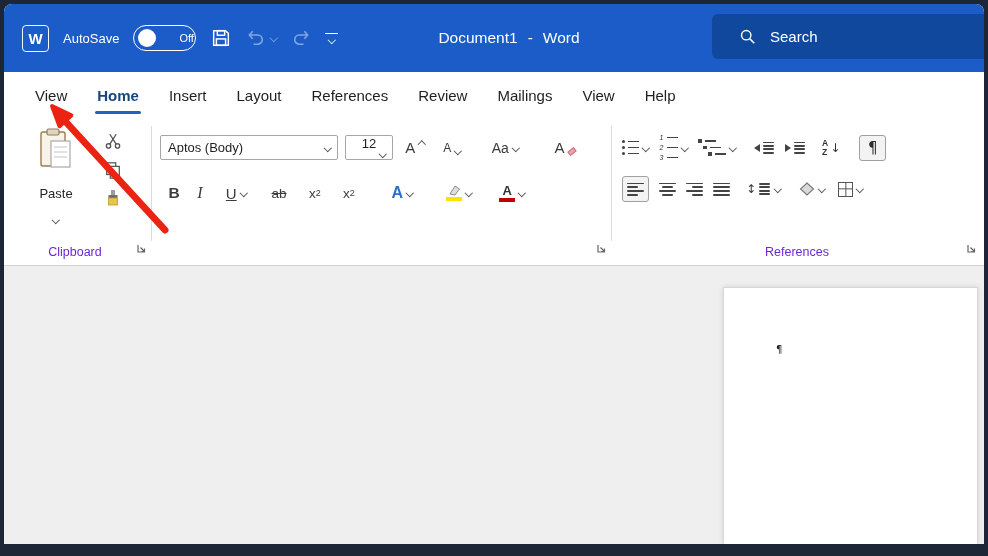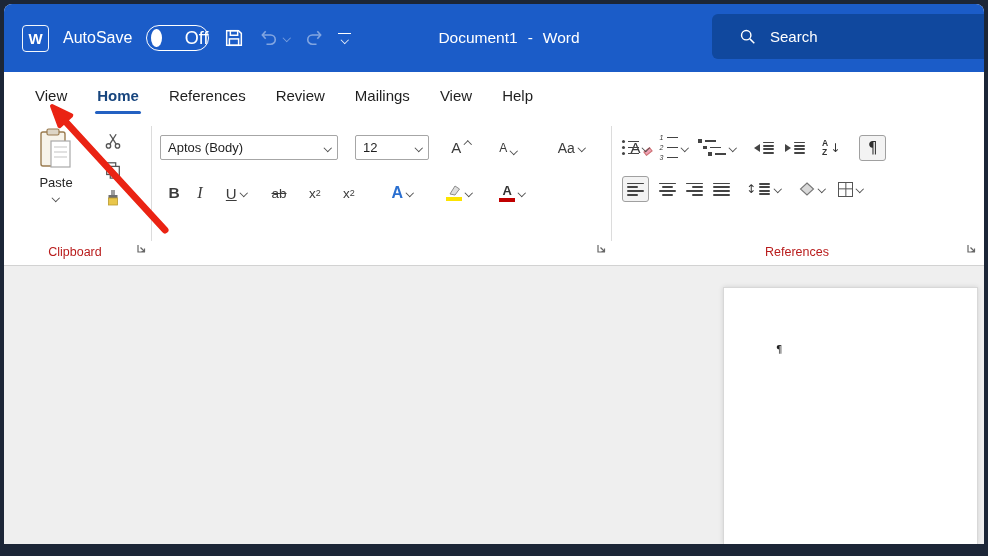--- a/index.html
+++ b/index.html
@@ -10,25 +10,25 @@
             background:#fff; border-radius:8px 8px 0 0; overflow:hidden; }
 
   
   .titlebar { position:absolute; left:0; top:0; width:100%; height:68px;
               background:#1b5cc8; }
   .t-left { position:absolute; left:18px; top:0; height:100%;
             display:flex; align-items:center; gap:14px; }
   .wicon { width:27px; height:27px; border:1.6px solid rgba(255,255,255,.95);
            border-radius:4px; display:flex; align-items:center; justify-content:center;
            color:#fff; font-weight:bold; font-size:15px; }
-  .autosave-label { color:#fff; font-size:16px; }
+  .autosave-label { color:#fff; font-size:13px; }
   .toggle { width:63px; height:26px; border:1.5px solid #fff; border-radius:14px;
             display:flex; align-items:center; }
   .knob { width:18px; height:18px; border-radius:50%; background:#fff; margin-left:4px; }
-  .toggle-state { color:#fff; font-size:18px; margin-left:23px; }
+  .toggle-state { color:#fff; font-size:11px; margin-left:23px; }
   .tb-icon { display:flex; align-items:center; justify-content:center; }
   .disabled { opacity:.45; }
   .undo-wrap { display:flex; align-items:center; gap:5px; }
   .chv { width:5.5px; height:5.5px; border-right:1.4px solid #4a4a4a;
          border-bottom:1.4px solid #4a4a4a; transform:rotate(45deg); flex:none; }
   .chv.white { border-color:rgba(255,255,255,.9); }
   .customize { display:flex; flex-direction:column; align-items:center; gap:3px; }
   .customize .bar { width:13px; height:0; border-top:1.6px solid #fff; }
   .t-title { position:absolute; left:382px; width:246px; top:0; height:100%;
              display:flex; align-items:center; justify-content:center; gap:10px;
@@ -47,44 +47,44 @@
   .tab.selected::after { content:''; position:absolute; left:13px; right:13px;
                          bottom:4px; height:3px; border-radius:2px; background:#2361c2; }
 
   
   .ribbon { position:absolute; left:0; top:114px; width:100%; height:148px;
             background:#fff; border-bottom:1px solid #d2d2d2;
             box-shadow:0 2px 3px rgba(0,0,0,.05); }
   .vdiv { position:absolute; top:8px; bottom:24px; width:1px; background:#dcdcdc; }
   .group { position:absolute; top:0; height:100%; }
   .grouplabel { position:absolute; bottom:6px; left:0; width:100%; text-align:center;
-                font-size:12.5px; color:#b91c1c; }
+                font-size:12.5px; color:#6d28d9; }
   .launcher { position:absolute; bottom:7px; right:3px; }
   .btn { display:flex; align-items:center; justify-content:center;
          color:#3b3b3b; cursor:default; flex:none; }
 
   
   .g-clip { left:12px; width:134px; }
   .paste { position:absolute; left:8px; top:10px; width:64px; height:102px;
-           display:flex; flex-direction:column; align-items:center; gap:5px;
+           display:flex; flex-direction:column; align-items:center; gap:16px;
            border-radius:4px; }
   .paste-label { font-size:13px; color:#262626; }
   .clip-col { position:absolute; left:88px; top:14px; display:flex;
               flex-direction:column; gap:11px; }
   .fp { display:flex; flex-direction:column; align-items:center; }
 
   
   .g-font { left:150px; width:456px; }
-  .row1 { position:absolute; top:17px; left:6px; display:flex; align-items:center; gap:17px; }
+  .row1 { position:absolute; top:17px; left:6px; display:flex; align-items:center; gap:7px; }
   .row2 { position:absolute; top:60px; left:10px; display:flex; align-items:center; gap:8px; height:30px; }
   .combo { height:25px; border:1px solid #a6a6a6; border-radius:2px; background:#fff;
            display:flex; align-items:center; padding:0 7px; font-size:13px; color:#1f1f1f; }
   .combo .chv { margin-left:auto; }
   .combo-name { width:178px; }
-  .combo-size { width:74px; }
+  .combo-size { width:48px;flex-direction:column; }
   .bigA { font-size:15px; }
   .smallA { font-size:12px; }
   .glyphbtn { gap:2px; }
   .glyphbtn .chv { margin-left:2px; }
   .upchv { transform:rotate(-135deg); margin-bottom:6px; }
   .dnchv { margin-top:6px; }
   .eraser { width:8px; height:5px; background:#f2a0b4; border:1px solid #c77; 
             transform:rotate(-38deg); margin-left:1px; margin-top:8px; }
   .b-bold { font-weight:700; font-size:15.5px; width:20px; }
   .b-italic { font-family:"Liberation Serif", serif; font-style:italic; font-size:16px; width:16px; }
@@ -213,20 +213,26 @@
   </div>
 
   <div class="tabsrow">
     <div class="tab">
         <span>View</span>
       </div>
     <div class="tab selected">
         <span>Home</span>
       </div>
     <div class="tab">
+        <span>Insert</span>
+      </div>
+    <div class="tab">
+        <span>Layout</span>
+      </div>
+    <div class="tab">
         <span>References</span>
       </div>
     <div class="tab">
         <span>Review</span>
       </div>
     <div class="tab">
         <span>Mailings</span>
       </div>
     <div class="tab">
         <span>View</span>

